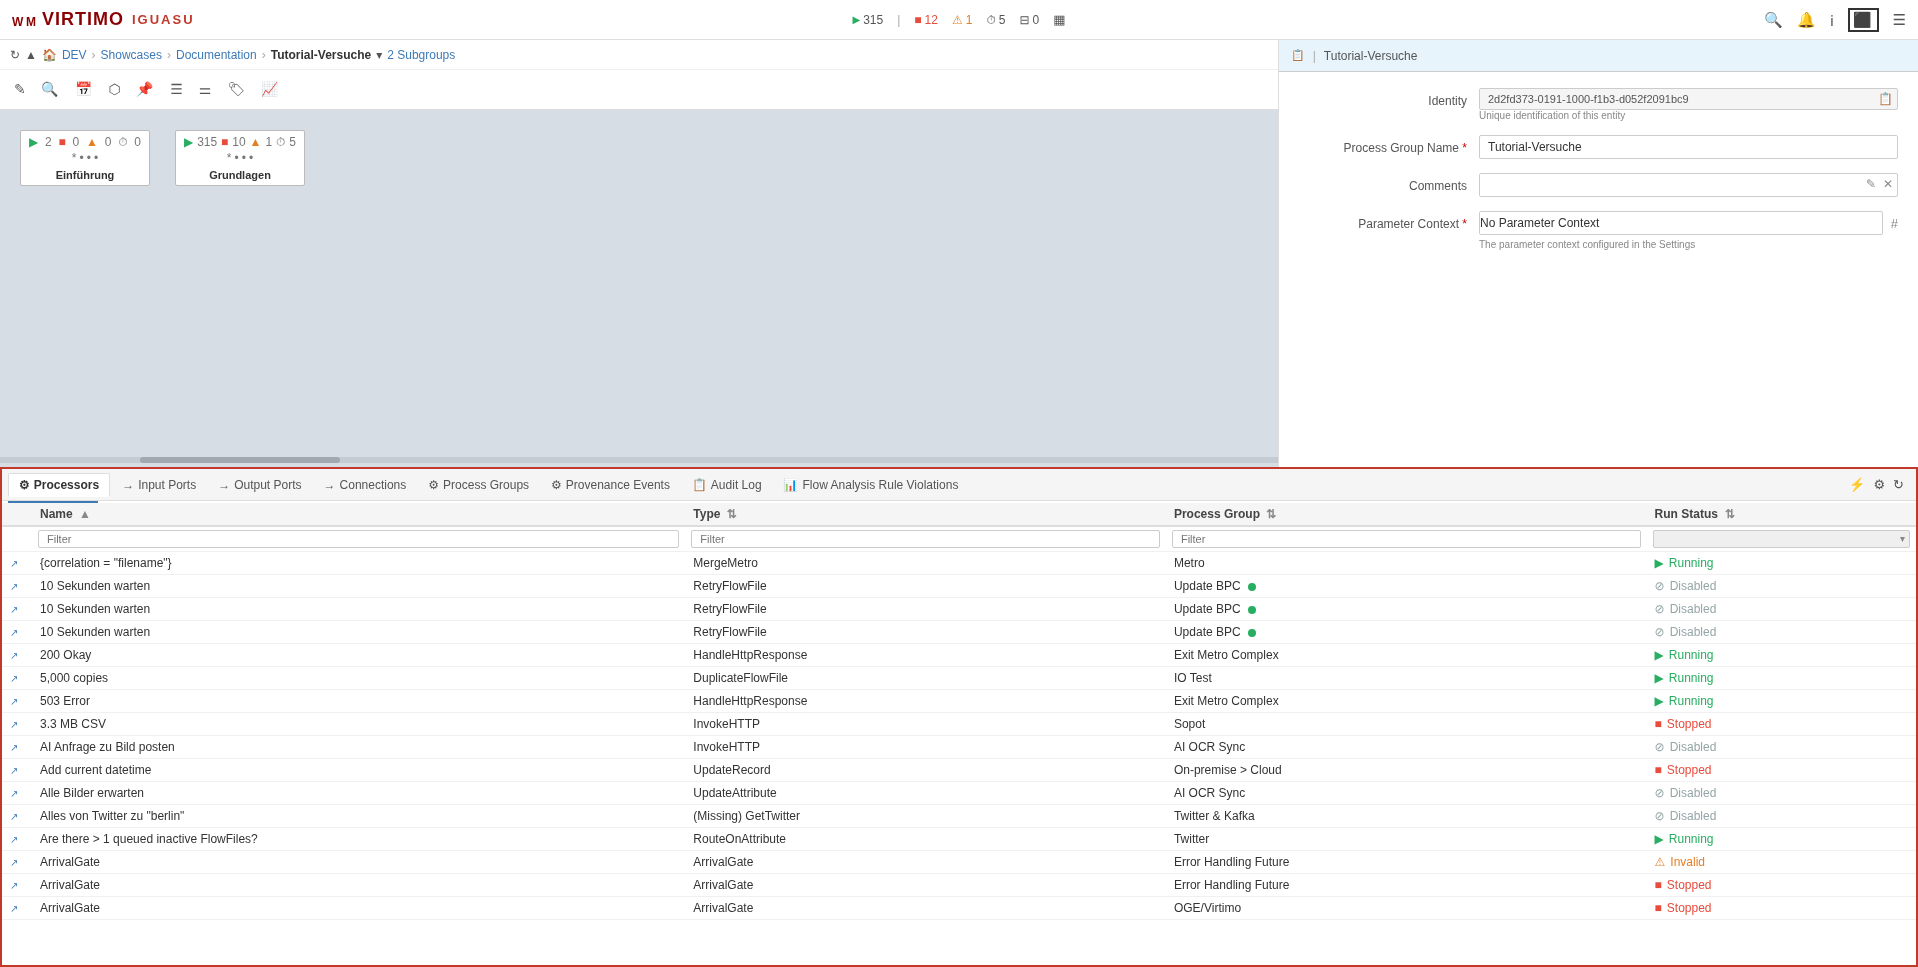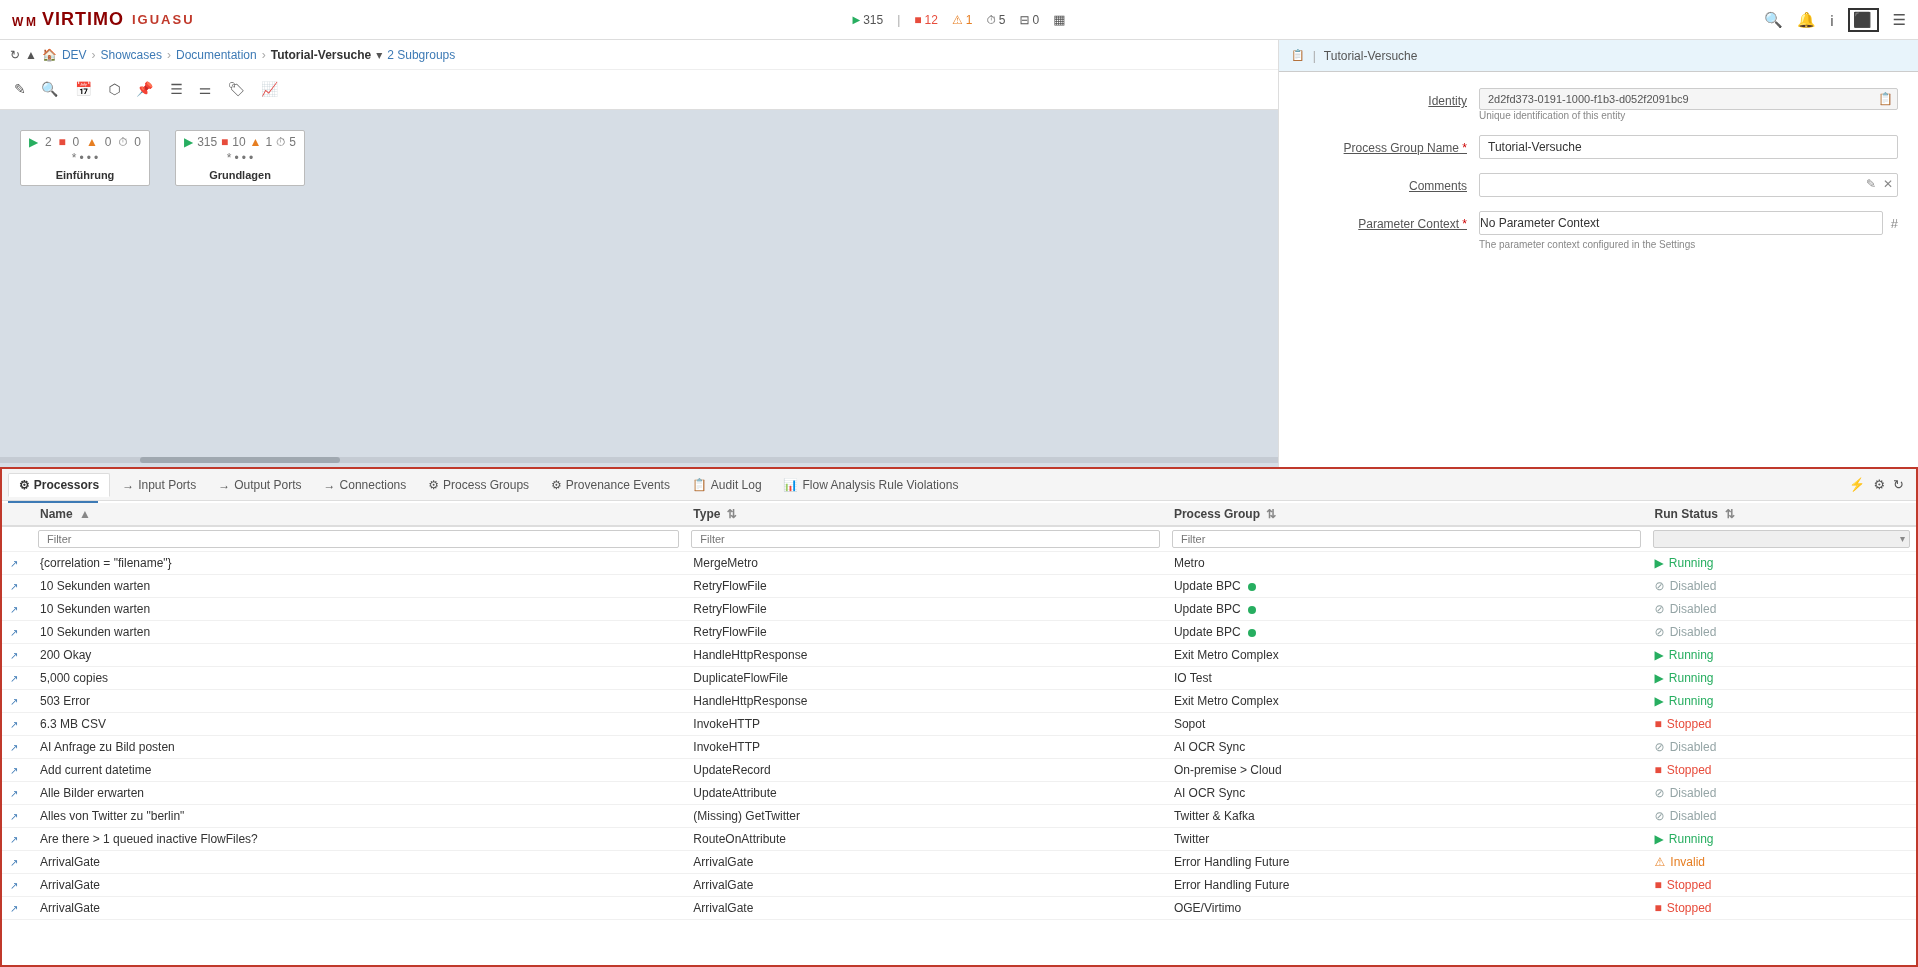--- a/index.html
+++ b/index.html
@@ -39,21 +39,20 @@
       margin-bottom: 14px;
     }
     .form-label {
       width: 180px;
       text-align: right;
       padding-right: 12px;
       padding-top: 6px;
       color: #555;
       font-size: 12px;
       flex-shrink: 0;
-      text-decoration: underline;
     }
     .form-label.required::after { content: ' *'; color: #c00; }
     .form-value {
       flex: 1;
       position: relative;
     }
     .form-input {
       width: 100%;
       border: 1px solid #ccc;
       padding: 4px 8px;
@@ -507,21 +506,21 @@
               <td>Exit Metro Complex</td>
               <td>
                 <span style="display:flex;align-items:center;gap:5px;color:#27ae60">
                   <span>▶</span>
                   <span>Running</span>
                 </span>
               </td>
             </tr>
             <tr>
               <td><span style="color:#3d7ab5;cursor:pointer;font-size:10px;">↗</span></td>
-              <td>6.3 MB CSV</td>
+              <td>3.3 MB CSV</td>
               <td>InvokeHTTP</td>
               <td>Sopot</td>
               <td>
                 <span style="display:flex;align-items:center;gap:5px;color:#e74c3c">
                   <span>■</span>
                   <span>Stopped</span>
                 </span>
               </td>
             </tr>
             <tr>

